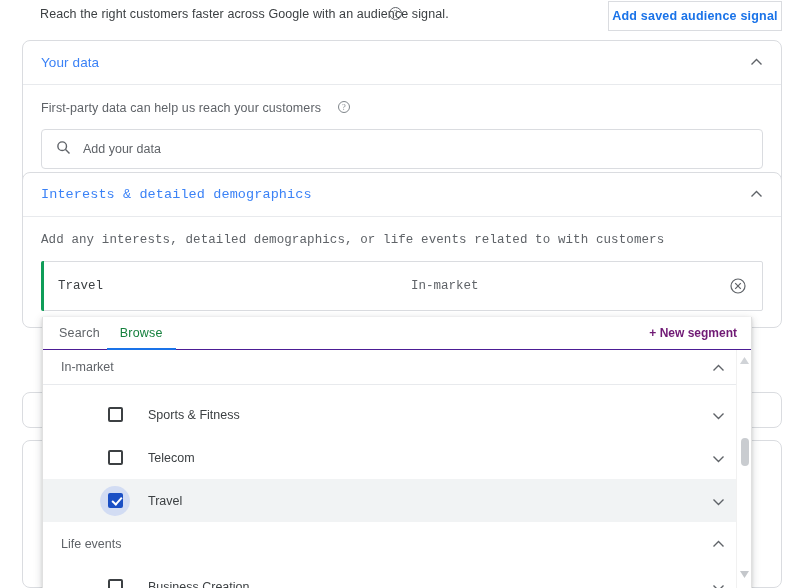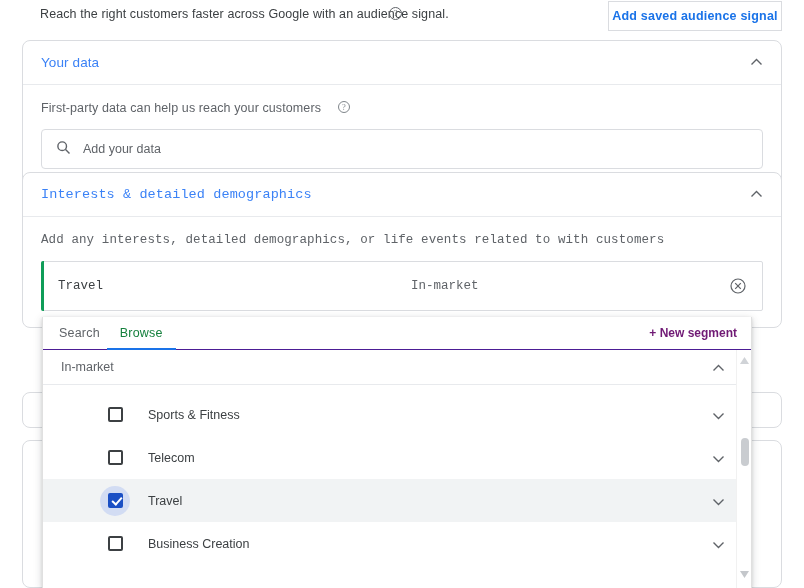--- a/index.html
+++ b/index.html
@@ -282,20 +282,28 @@
         <div class="cb checked"></div>
       </div>
       <div class="opt-label">Travel</div>
       <div class="opt-chev">
         <svg width="13" height="13" viewBox="0 0 13 13">
             <path d="M1.5 4.5 L6.5 9.5 L11.5 4.5" fill="none" stroke="#5f6368" stroke-width="1.4"></path>
           </svg>
       </div>
     </div>
 
+    <div class="sub-head">
+      <div class="sh-label">Life events</div>
+      <div class="schev">
+        <svg width="13" height="13" viewBox="0 0 13 13">
+            <path d="M1.5 8.5 L6.5 3.5 L11.5 8.5" fill="none" stroke="#5f6368" stroke-width="1.4"></path>
+          </svg>
+      </div>
+    </div>
 
     <div class="opt-row">
       <div class="cb-wrap">
         <div class="cb"></div>
       </div>
       <div class="opt-label">Business Creation</div>
       <div class="opt-chev">
         <svg width="13" height="13" viewBox="0 0 13 13">
             <path d="M1.5 4.5 L6.5 9.5 L11.5 4.5" fill="none" stroke="#5f6368" stroke-width="1.4"></path>
           </svg>

